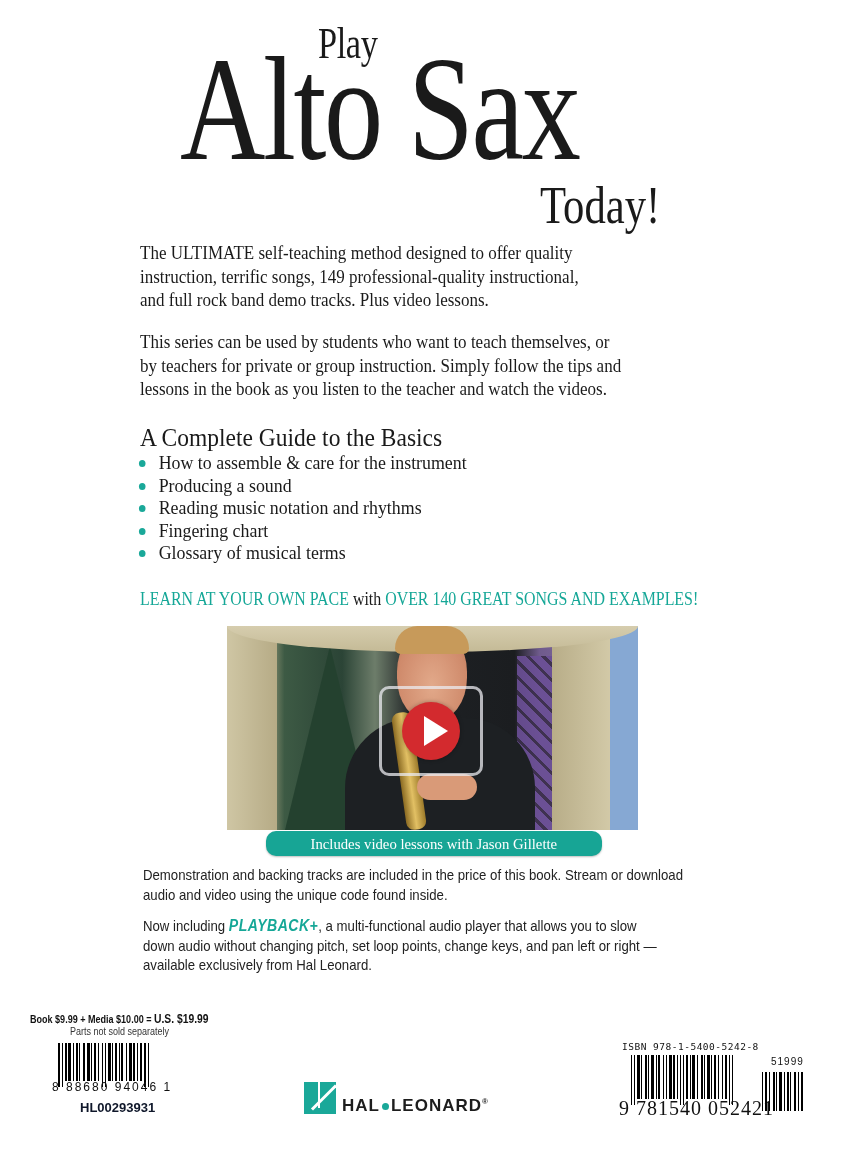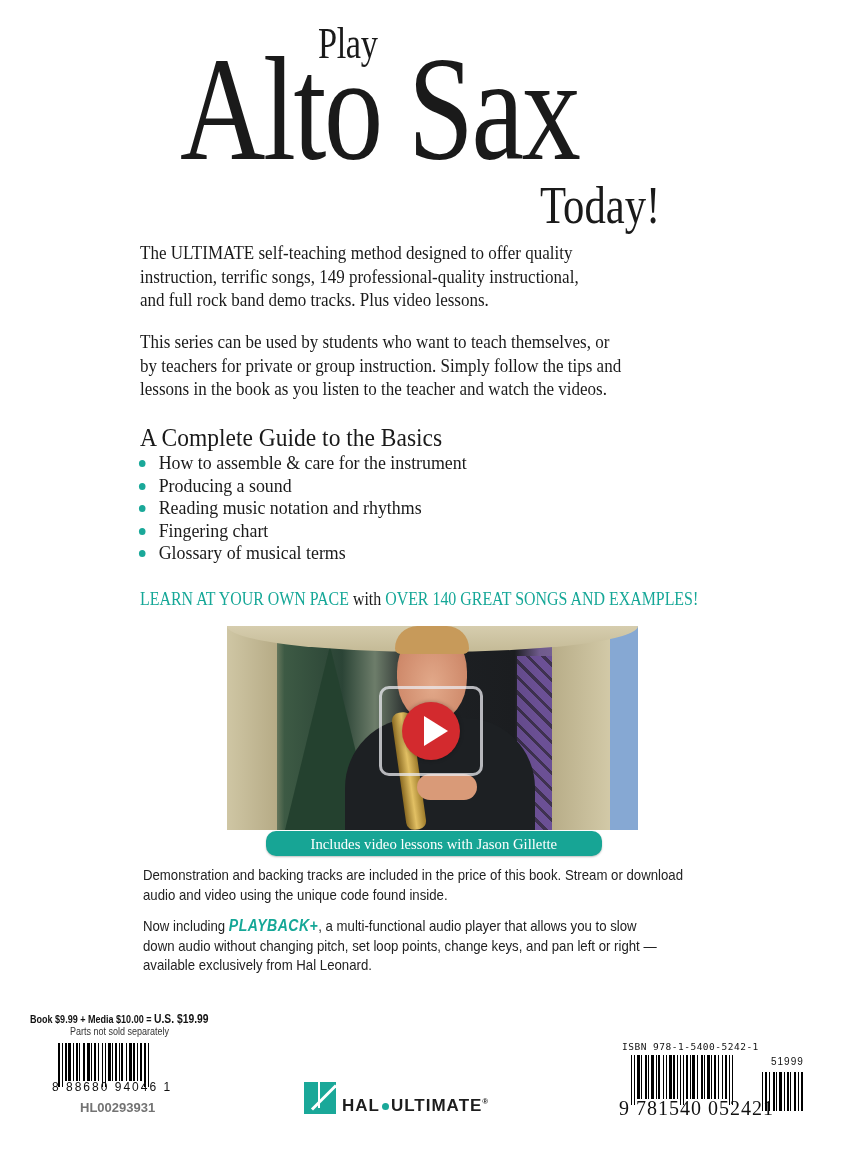--- a/index.html
+++ b/index.html
@@ -126,21 +126,21 @@
       transform: scaleX(0.9); transform-origin: left top; white-space: nowrap;
     }
     .barcode { display: flex; align-items: flex-start; }
     .barcode span { display: block; background: #000; }
     .upc { left: 58px; top: 1043px; height: 40px; }
     .upc-nums {
       left: 52px; top: 1080px; font-family: "Liberation Sans", sans-serif; font-size: 12px; letter-spacing: 2px; color: #111;
       white-space: nowrap;
     }
     .item-code {
-      left: 80px; top: 1100px; font-family: "Liberation Sans", sans-serif; font-size: 13px; font-weight: bold; color: #737373;
+      left: 80px; top: 1100px; font-family: "Liberation Sans", sans-serif; font-size: 13px; font-weight: bold; color: #0f172a;
     }
     .logo { left: 304px; top: 1082px; display: flex; align-items: flex-end; }
     .logo-box {
       width: 32px; height: 32px; background: #1aa899; position: relative; overflow: hidden;
     }
     .logo-box .stroke {
       position: absolute; left: 3px; top: 14px; width: 34px; height: 3px; background: #fff; transform: rotate(-45deg);
     }
     .logo-box .stroke2 {
       position: absolute; left: 14px; top: 0; width: 2px; height: 26px; background: #fff;
@@ -253,24 +253,24 @@
     <span style="width:1px;height:44px"></span>
 </div>
 <div class="abs upc-nums">8  88680 94046  1</div>
 <div class="abs item-code">HL00293931</div>
 
 <div class="abs logo">
   <div class="logo-box">
     <div class="stroke2"></div>
       <div class="stroke"></div>
   </div>
-  <div class="logo-text"><span>HAL</span><span class="logo-dot"></span><span>ULTIMATE</span><sup style="font-size:8px;">®</sup></div>
-</div>
-
-<div class="abs isbn-label">ISBN 978-1-5400-5242-1</div>
+  <div class="logo-text"><span>HAL</span><span class="logo-dot"></span><span>LEONARD</span><sup style="font-size:8px;">®</sup></div>
+</div>
+
+<div class="abs isbn-label">ISBN 978-1-5400-5242-8</div>
 <div class="abs barcode isbn-bars">
   <span style="width:1px;height:50px;margin-right:2px"></span>
     <span style="width:1px;height:50px;margin-right:2px"></span>
   <span style="width:3px;height:44px;margin-right:1px"></span>
     <span style="width:1px;height:44px;margin-right:3px"></span>
   <span style="width:2px;height:44px;margin-right:1px"></span>
     <span style="width:1px;height:44px;margin-right:2px"></span>
   <span style="width:3px;height:44px;margin-right:2px"></span>
     <span style="width:1px;height:44px;margin-right:1px"></span>
   <span style="width:2px;height:44px;margin-right:3px"></span>

